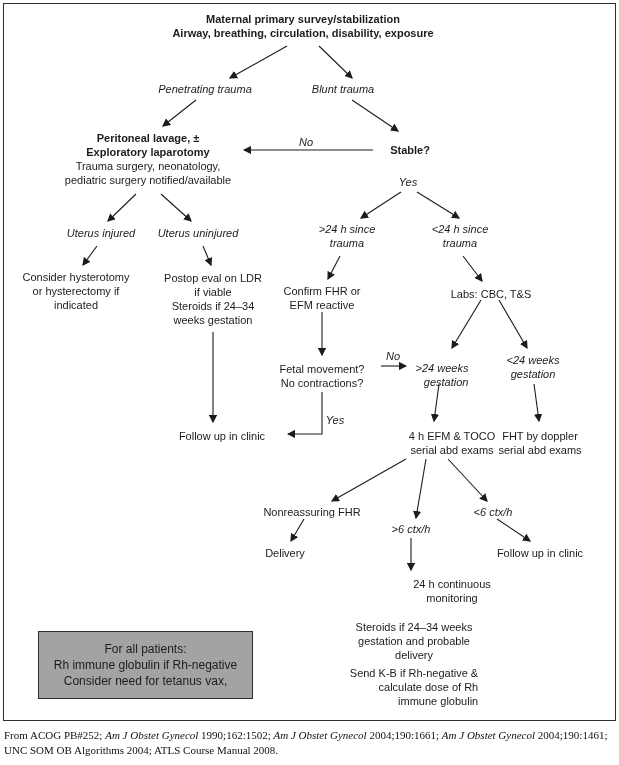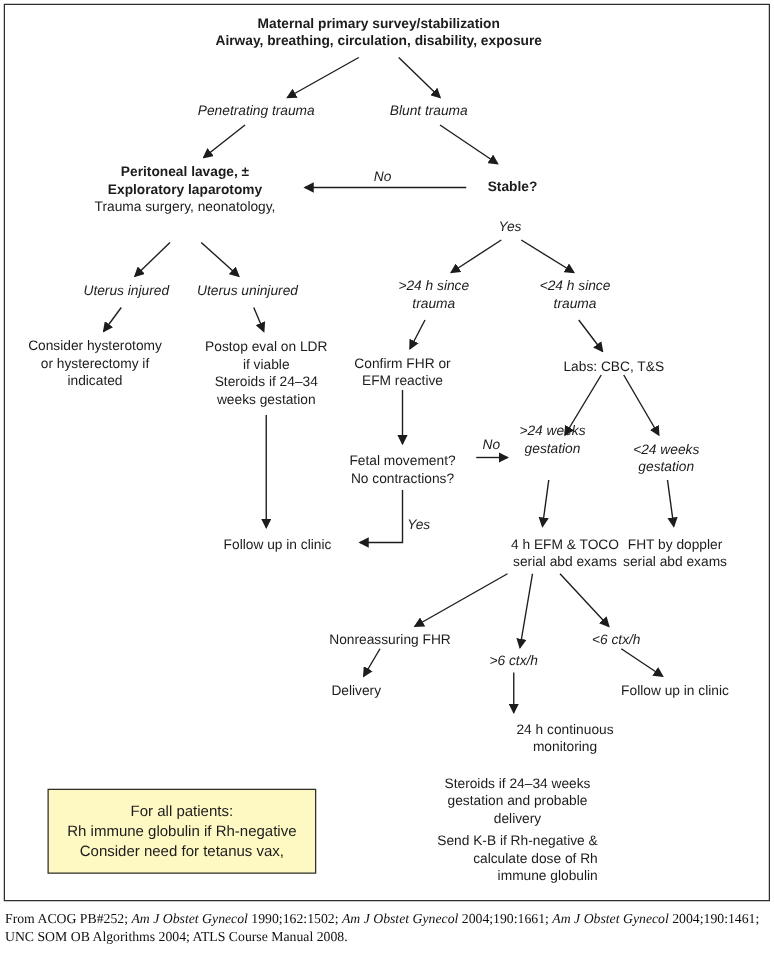--- a/index.html
+++ b/index.html
@@ -26,21 +26,21 @@
     white-space:nowrap;
   }
   .bold { font-weight:bold; }
   .italic { font-style:italic; }
   .all-box {
     position:absolute; left:38px; top:631px; width:215px;
     border:1px solid #2e2e2e;
     padding:9px 4px;
     text-align:center;
     font-size:12px; line-height:16px;
-    background:#fef9c3;
+    background:#a3a3a3;
   }
   .caption {
     position:absolute; left:4px; top:728px; width:613px;
     font-family:"Liberation Serif", serif;
     font-size:11px; line-height:15px;
     color:#111;
   }
 </style>
 </head>
 <body>
@@ -94,20 +94,21 @@
 </div>
 
 <div class="node italic" style="left:343px; top:82px;">
   <div>Blunt trauma</div>
 </div>
 
 <div class="node" style="left:148px; top:131px;">
   <div class="bold">Peritoneal lavage, ±</div>
   <div class="bold">Exploratory laparotomy</div>
   <div>Trauma surgery, neonatology,</div>
+  <div>pediatric surgery notified/available</div>
 </div>
 
 <div class="node bold" style="left:410px; top:143px;">
   <div>Stable?</div>
 </div>
 
 <div class="node italic" style="left:306px; top:135px;">
   <div>No</div>
 </div>
 
@@ -157,21 +158,21 @@
 
 <div class="node" style="left:322px; top:362px;">
   <div>Fetal movement?</div>
   <div>No contractions?</div>
 </div>
 
 <div class="node italic" style="left:393px; top:349px;">
   <div>No</div>
 </div>
 
-<div class="node italic" style="left:442px; top:338px;">
+<div class="node italic" style="left:442px; top:361px;text-align:right;">
   <div>&gt;24 weeks</div>
   <div>gestation</div>
 </div>
 
 <div class="node italic" style="left:533px; top:353px;">
   <div>&lt;24 weeks</div>
   <div>gestation</div>
 </div>
 
 <div class="node italic" style="left:335px; top:413px;">

